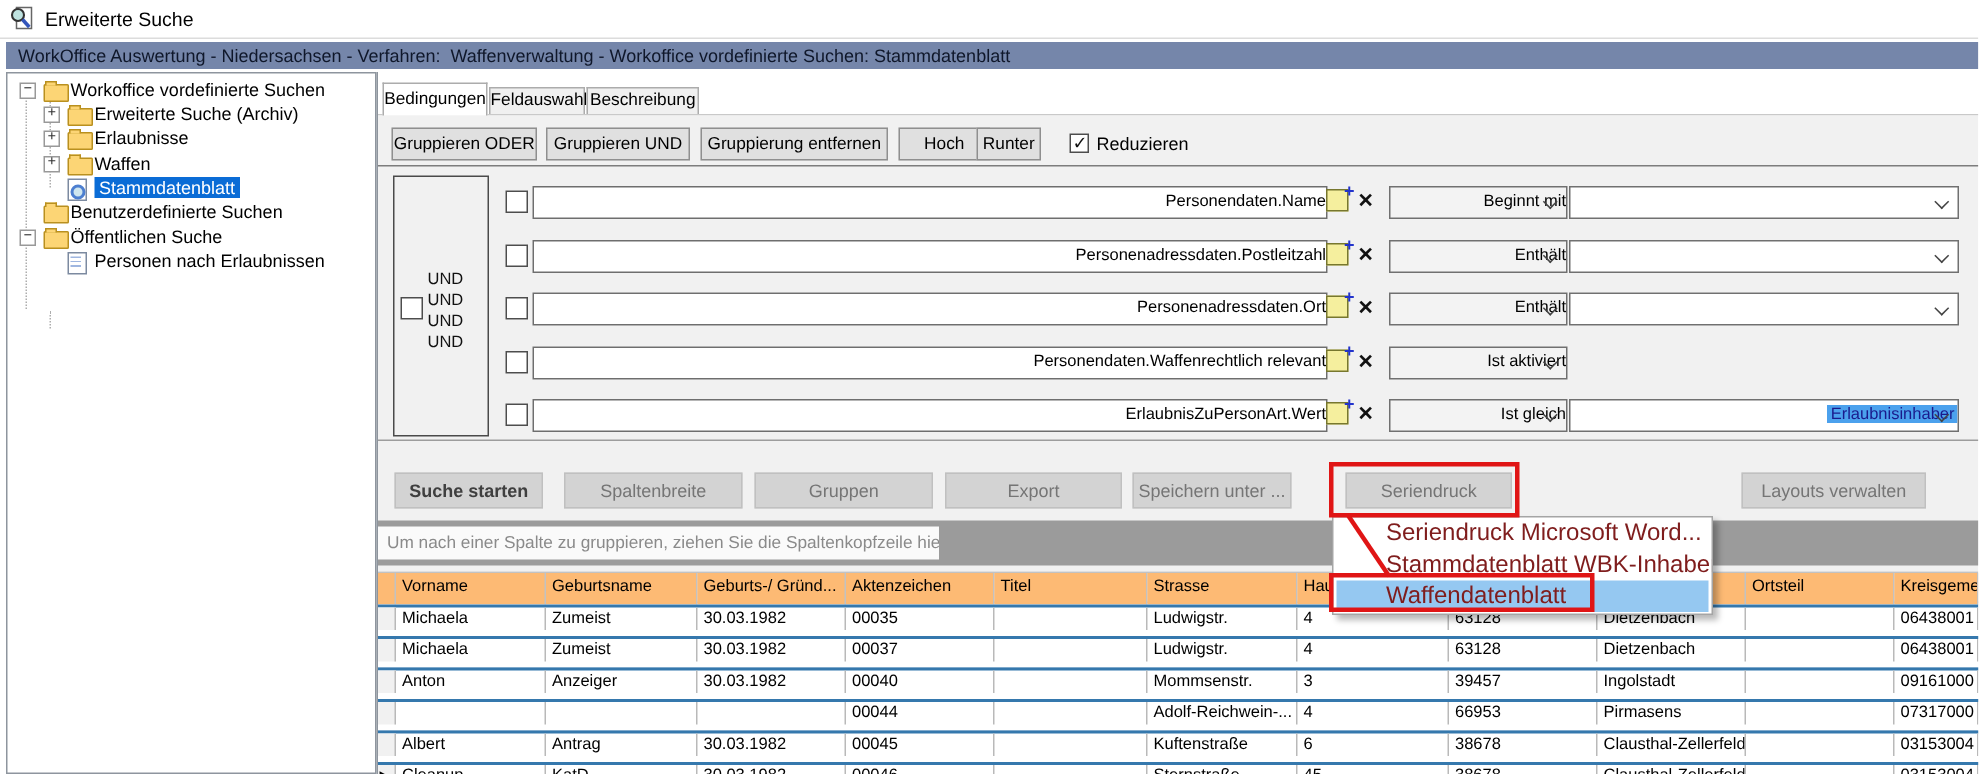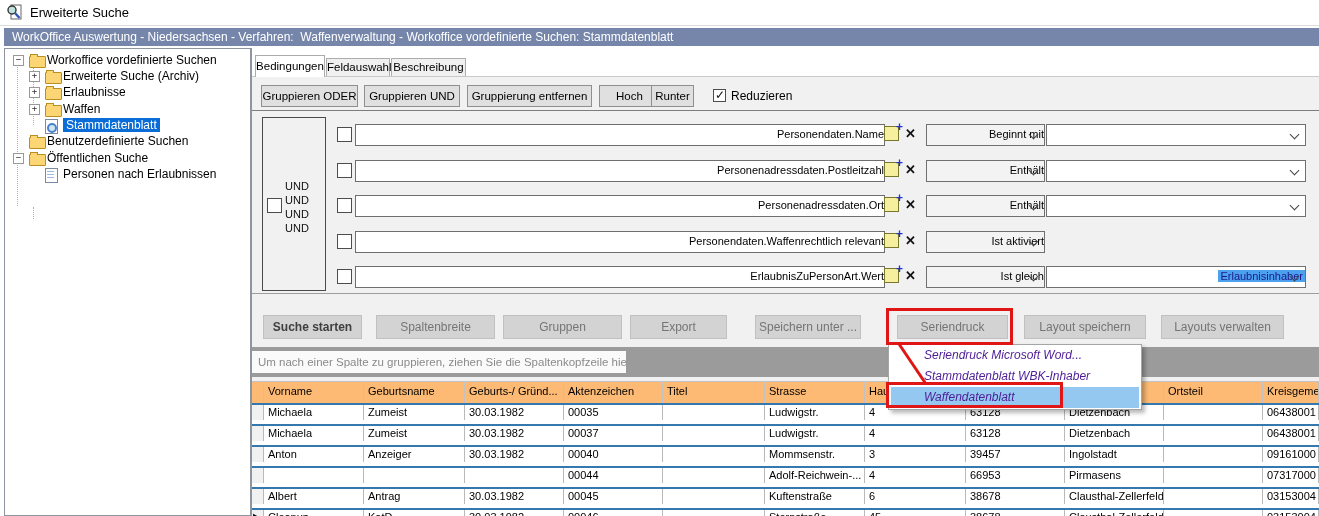--- a/index.html
+++ b/index.html
@@ -6,21 +6,21 @@
   #app{position:relative;width:1319px;height:516px;overflow:hidden;
        font-family:"Liberation Sans",sans-serif;font-size:12px;color:#000;background:#fff;}
   .abs{position:absolute;box-sizing:border-box;}
 
   
   .titlebar{left:0;top:0;width:1319px;height:26px;background:#fff;border-bottom:1px solid #dcdcdc;padding-left:42px;}
   .win-title{left:30px;top:5px;font-size:13px;color:#000;}
   .win-icon{left:6px;top:4px;width:17px;height:17px;}
 
   
-  .hdrbar{left:4px;top:28px;width:1315px;height:18px;line-height:18px;color:#ffffff;
+  .hdrbar{left:4px;top:28px;width:1315px;height:18px;line-height:18px;color:#0f172a;
           padding-left:8px;font-size:12px;white-space:pre;overflow:hidden;}
 
   
   .tree{left:4px;top:48px;width:247px;height:468px;background:#fff;border:1px solid #8e959e;}
   .tree-item{position:absolute;left:0;width:245px;height:16px;}
   .expander{position:absolute;top:3px;width:9px;height:9px;background:#fff;border:1px solid #999;
             font:9px "DejaVu Sans Mono",monospace;line-height:7px;text-align:center;color:#333;}
   .icon-folder{position:absolute;top:4px;width:15px;height:10px;background:#fcd575;border:1px solid #b9901f;border-radius:1px;}
   .icon-folder::before{content:'';position:absolute;top:-3px;left:0;width:6px;height:2px;background:#fcd575;border:1px solid #b9901f;border-bottom:none;}
   .icon-search{position:absolute;top:2px;width:11px;height:13px;background:#fff;border:1px solid #7c8aa0;}
@@ -85,22 +85,22 @@
       font-size:11px;line-height:19px;padding-left:4px;overflow:hidden;white-space:nowrap;}
   .trow{position:absolute;left:252px;width:1067px;height:19px;display:flex;background:#fff;
         border-top:2px solid #3578ad;border-bottom:2px solid #3578ad;}
   .td{box-sizing:border-box;height:15px;border-right:1px solid #b9b9b9;font-size:11px;line-height:15px;
       padding-left:4px;overflow:hidden;white-space:nowrap;}
   .td.sel{background:#f1f1f1;padding-left:1px;font-size:8px;line-height:14px;color:#000;}
 
   
   .menu{left:888px;top:344px;width:254px;height:66px;background:#fff;border:1px solid #a5a5a5;
         box-shadow:3px 3px 4px rgba(0,0,0,0.28);z-index:50;}
-  .menu-item{position:relative;height:21px;line-height:21px;font-size:12px;padding-left:35px;
-             white-space:nowrap;overflow:hidden;color:#4c1d95;font-style:italic;}
+  .menu-item{position:relative;height:21px;line-height:21px;font-size:16px;padding-left:35px;
+             white-space:nowrap;overflow:hidden;color:#7f1d1d;}
   .menu-item.sel{background:#95c8f1;margin:0 2px;padding-left:33px;}
 
   
   .annot{border:3px solid #e01515;z-index:60;pointer-events:none;}
   .annot-line{left:0;top:0;z-index:60;pointer-events:none;}
 </style>
 </head>
 <body>
 
 <div id="app">
@@ -234,24 +234,23 @@
       <span class="cb" style="left: 0px; top: 3px;"></span>
       <div class="cond-field">ErlaubnisZuPersonArt.Wert</div>
       <span class="add-ic"></span>
       <span class="x-ic">✕</span>
       <div class="combo op-combo"><span>Ist gleich</span><span class="chev"></span></div>
       <div class="combo val-combo"><span class="val-sel">Erlaubnisinhaber</span><span class="chev"></span></div>
     </div>
     <div class="abs abtn primary" style="left: 263px; width: 99px;">Suche starten</div>
     <div class="abs abtn" style="left: 376px; width: 119px;">Spaltenbreite</div>
     <div class="abs abtn" style="left: 503px; width: 119px;">Gruppen</div>
-    <div class="abs abtn" style="left: 630px; width: 97px;">Export</div>
+    <div class="abs abtn" style="left: 630px; width: 118px;">Export</div>
     <div class="abs abtn" style="left: 755px; width: 106px;">Speichern unter ...</div>
     <div class="abs abtn" style="left: 897px; width: 111px;">Seriendruck</div>
-    <div class="abs abtn" style="left: 1024px; width: 122px;">Layout speichern</div>
     <div class="abs abtn" style="left: 1161px; width: 123px;">Layouts verwalten</div>
     <div class="abs thead">
       <div class="th" style="width: 12px;"></div>
       <div class="th" style="width: 100px;">Vorname</div>
       <div class="th" style="width: 101px;">Geburtsname</div>
       <div class="th" style="width: 99px;">Geburts-/ Gründ...</div>
       <div class="th" style="width: 99px;">Aktenzeichen</div>
       <div class="th" style="width: 102px;">Titel</div>
       <div class="th" style="width: 100px;">Strasse</div>
       <div class="th" style="width: 101px;">Haus</div>

